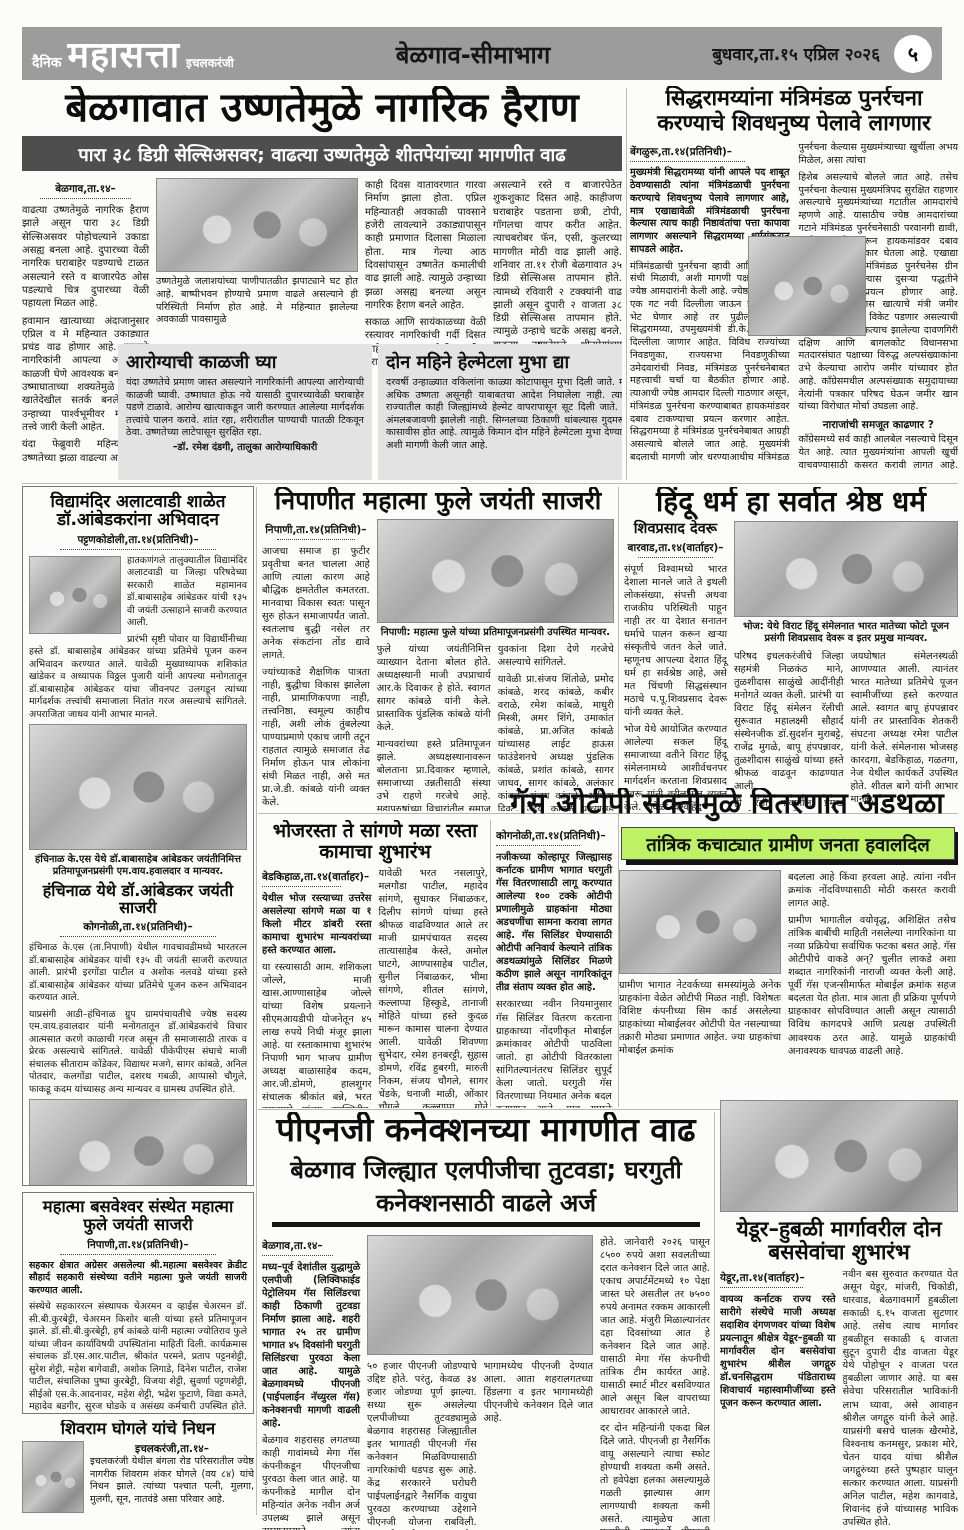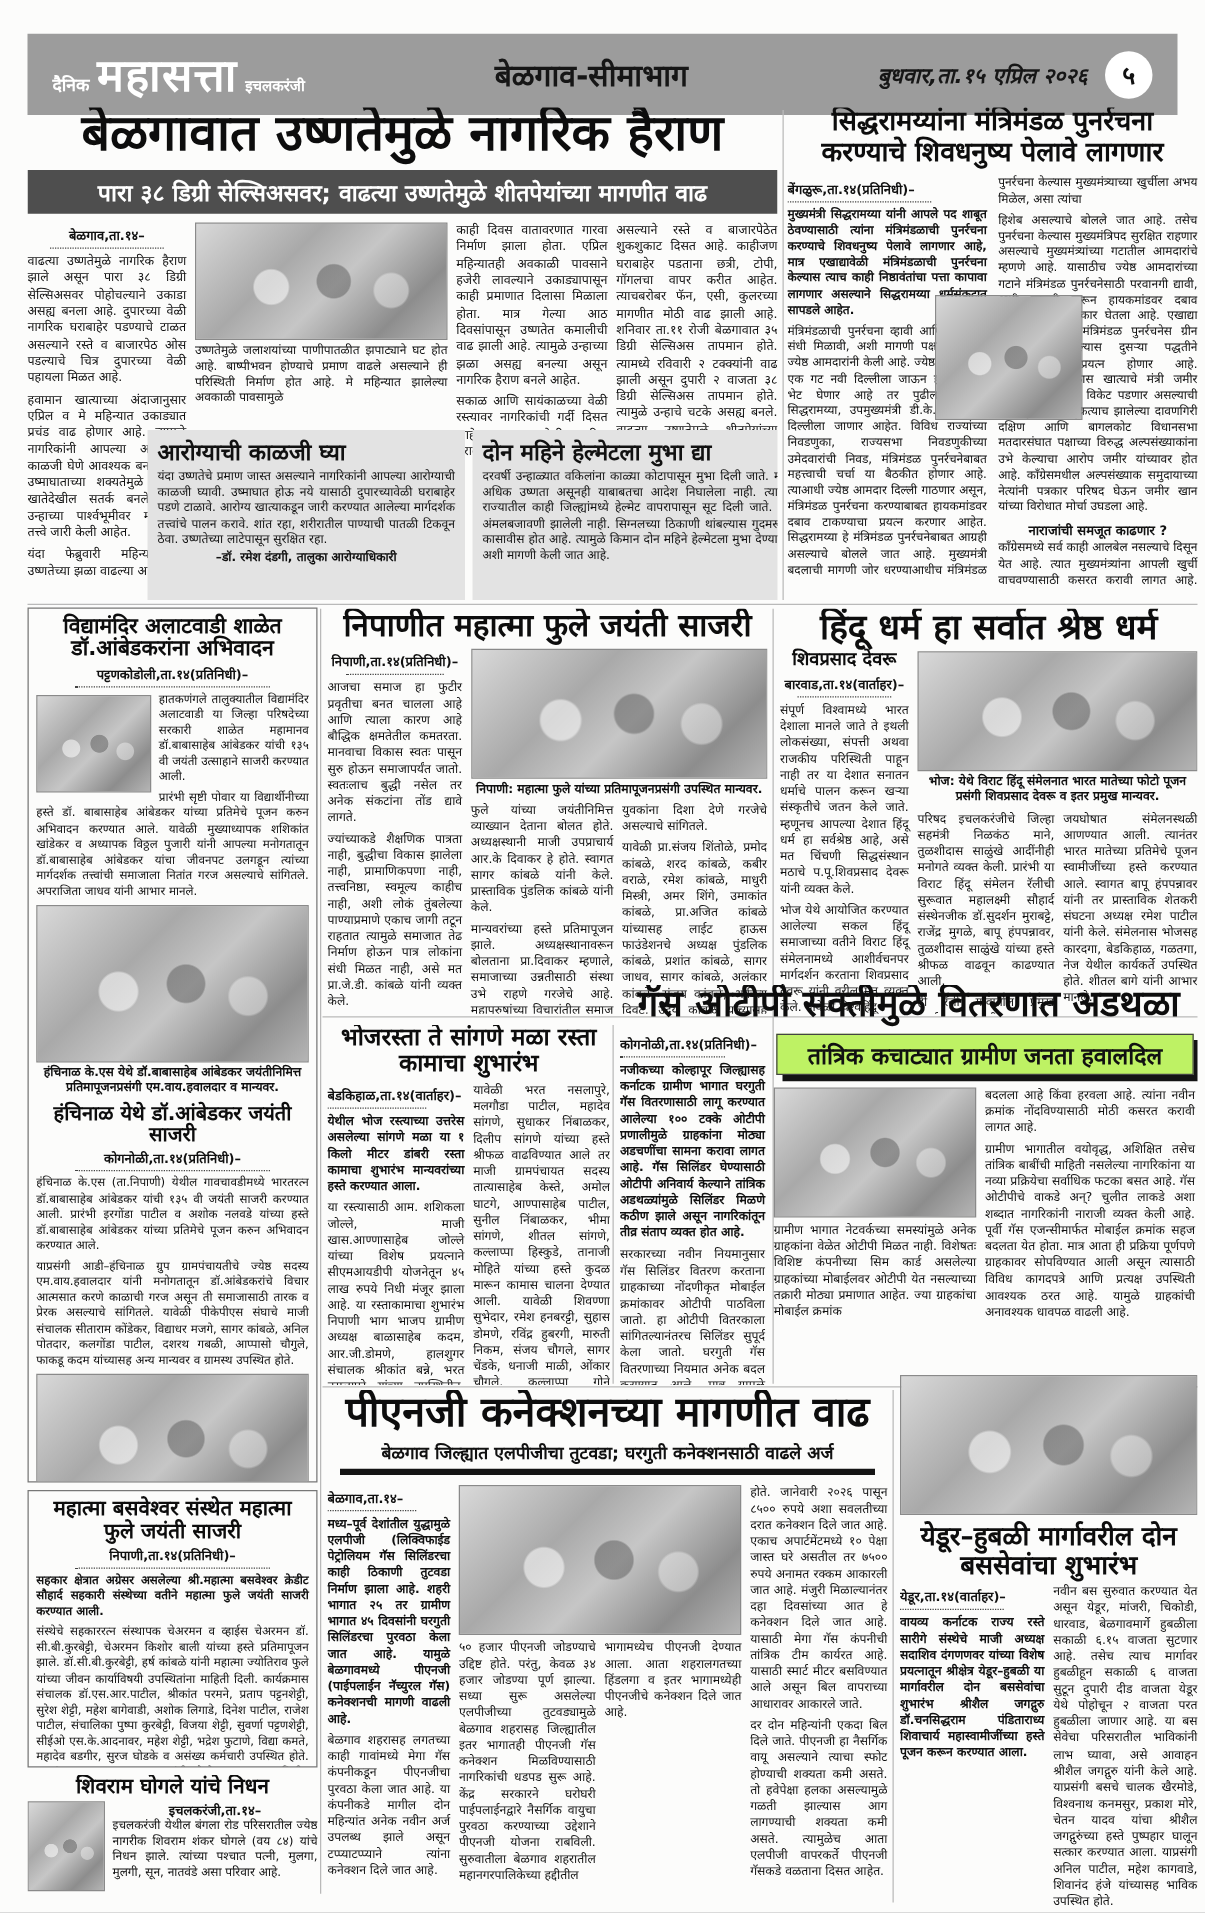--- a/index.html
+++ b/index.html
@@ -1,26 +1,26 @@
 <!DOCTYPE html>
 <html><head>
 <meta charset="utf-8">
 <style>
   * { margin:0; padding:0; box-sizing:border-box; }
   body { background:#777; font-family:"DejaVu Sans", sans-serif; }
   #page { position:relative; width:964px; height:1530px; background:#fcfcfb; margin:0 auto; overflow:hidden; color:#111; }
 
   
-  #masthead { position:absolute; left:22px; top:27px; width:920px; height:65px; background:#9c9c9c; display:flex; align-items:center; padding:0 20px; }
+  #masthead { position:absolute; left:22px; top:27px; width:920px; height:53px; background:#9c9c9c; display:flex; align-items:center; padding:0 10px; }
   .mh-left { display:flex; align-items:baseline; gap:6px; color:#fff; }
   .mh-daily { font-size:14px; font-weight:bold; }
   .mh-name { font-size:36px; font-weight:bold; letter-spacing:1px; }
   .mh-edition { font-size:12px; font-weight:bold; }
   .mh-section { flex:1; text-align:center; font-size:24px; font-weight:bold; color:#161616; }
-  .mh-date { font-size:17px; font-weight:bold; color:#161616; margin-right:14px;font-style:italic; }
+  .mh-date { font-size:17px; font-weight:bold; color:#161616; margin-right:14px; }
   .mh-page { width:38px; height:38px; border-radius:50%; background:#fff; display:flex; align-items:center; justify-content:center; font-size:20px; font-weight:bold; color:#111; }
 
   .blk { position:absolute; overflow:hidden; }
   .hl { font-weight:bold; color:#0d0d0d; text-align:center; line-height:1.08; }
   .dl { font-weight:bold; font-size:10.4px; text-align:center; margin-top:3px; }
   .dots { border-top:1.5px dotted #444; width:72%; margin:3px auto 4px; height:0; }
   p.b { font-size:10px; line-height:1.33; text-align:justify; margin-bottom:4px; }
   p.lede { font-weight:bold; }
   .cap { font-size:9.8px; font-weight:bold; text-align:center; line-height:1.25; margin:3px 0 4px; }
   .photo { background:linear-gradient(135deg,#d9d9d9 0%,#a9a9a9 35%,#c6c6c6 55%,#8d8d8d 80%,#b5b5b5 100%); border:1px solid #8a8a8a; position:relative; }
@@ -55,21 +55,21 @@
   
   .railbox { border:1.5px solid #777; padding:5px 6px; background:#fcfcfb; }
   .railbox p.b { font-size:9.4px; }
   .float-photo { float:left; width:92px; height:78px; margin:2px 6px 2px 0; }
 
   
   .cols { display:flex; gap:7px; }
   .cols .col p.b { font-size:9.8px; }
 
   #gas-subbox { border:1.5px solid #444; box-shadow:5px 5px 0 #141414; padding:3px 8px; font-size:18.5px; font-weight:bold; text-align:center; margin:2px 2px 10px 2px; background:#bef264; }
-  #png-sub { font-size:14px; font-weight:bold; text-align:center; border-bottom:5px solid #141414; padding-bottom:4px; margin:4px 10px 8px; }
+  #png-sub { font-size:24px; font-weight:bold; text-align:center; border-bottom:5px solid #141414; padding-bottom:4px; margin:4px 10px 8px; }
 </style>
 </head>
 <body>
 
 <div id="page">
 
   <div id="masthead">
     <div class="mh-left">
       <span class="mh-daily">दैनिक</span>
       <span class="mh-name">महासत्ता</span>

